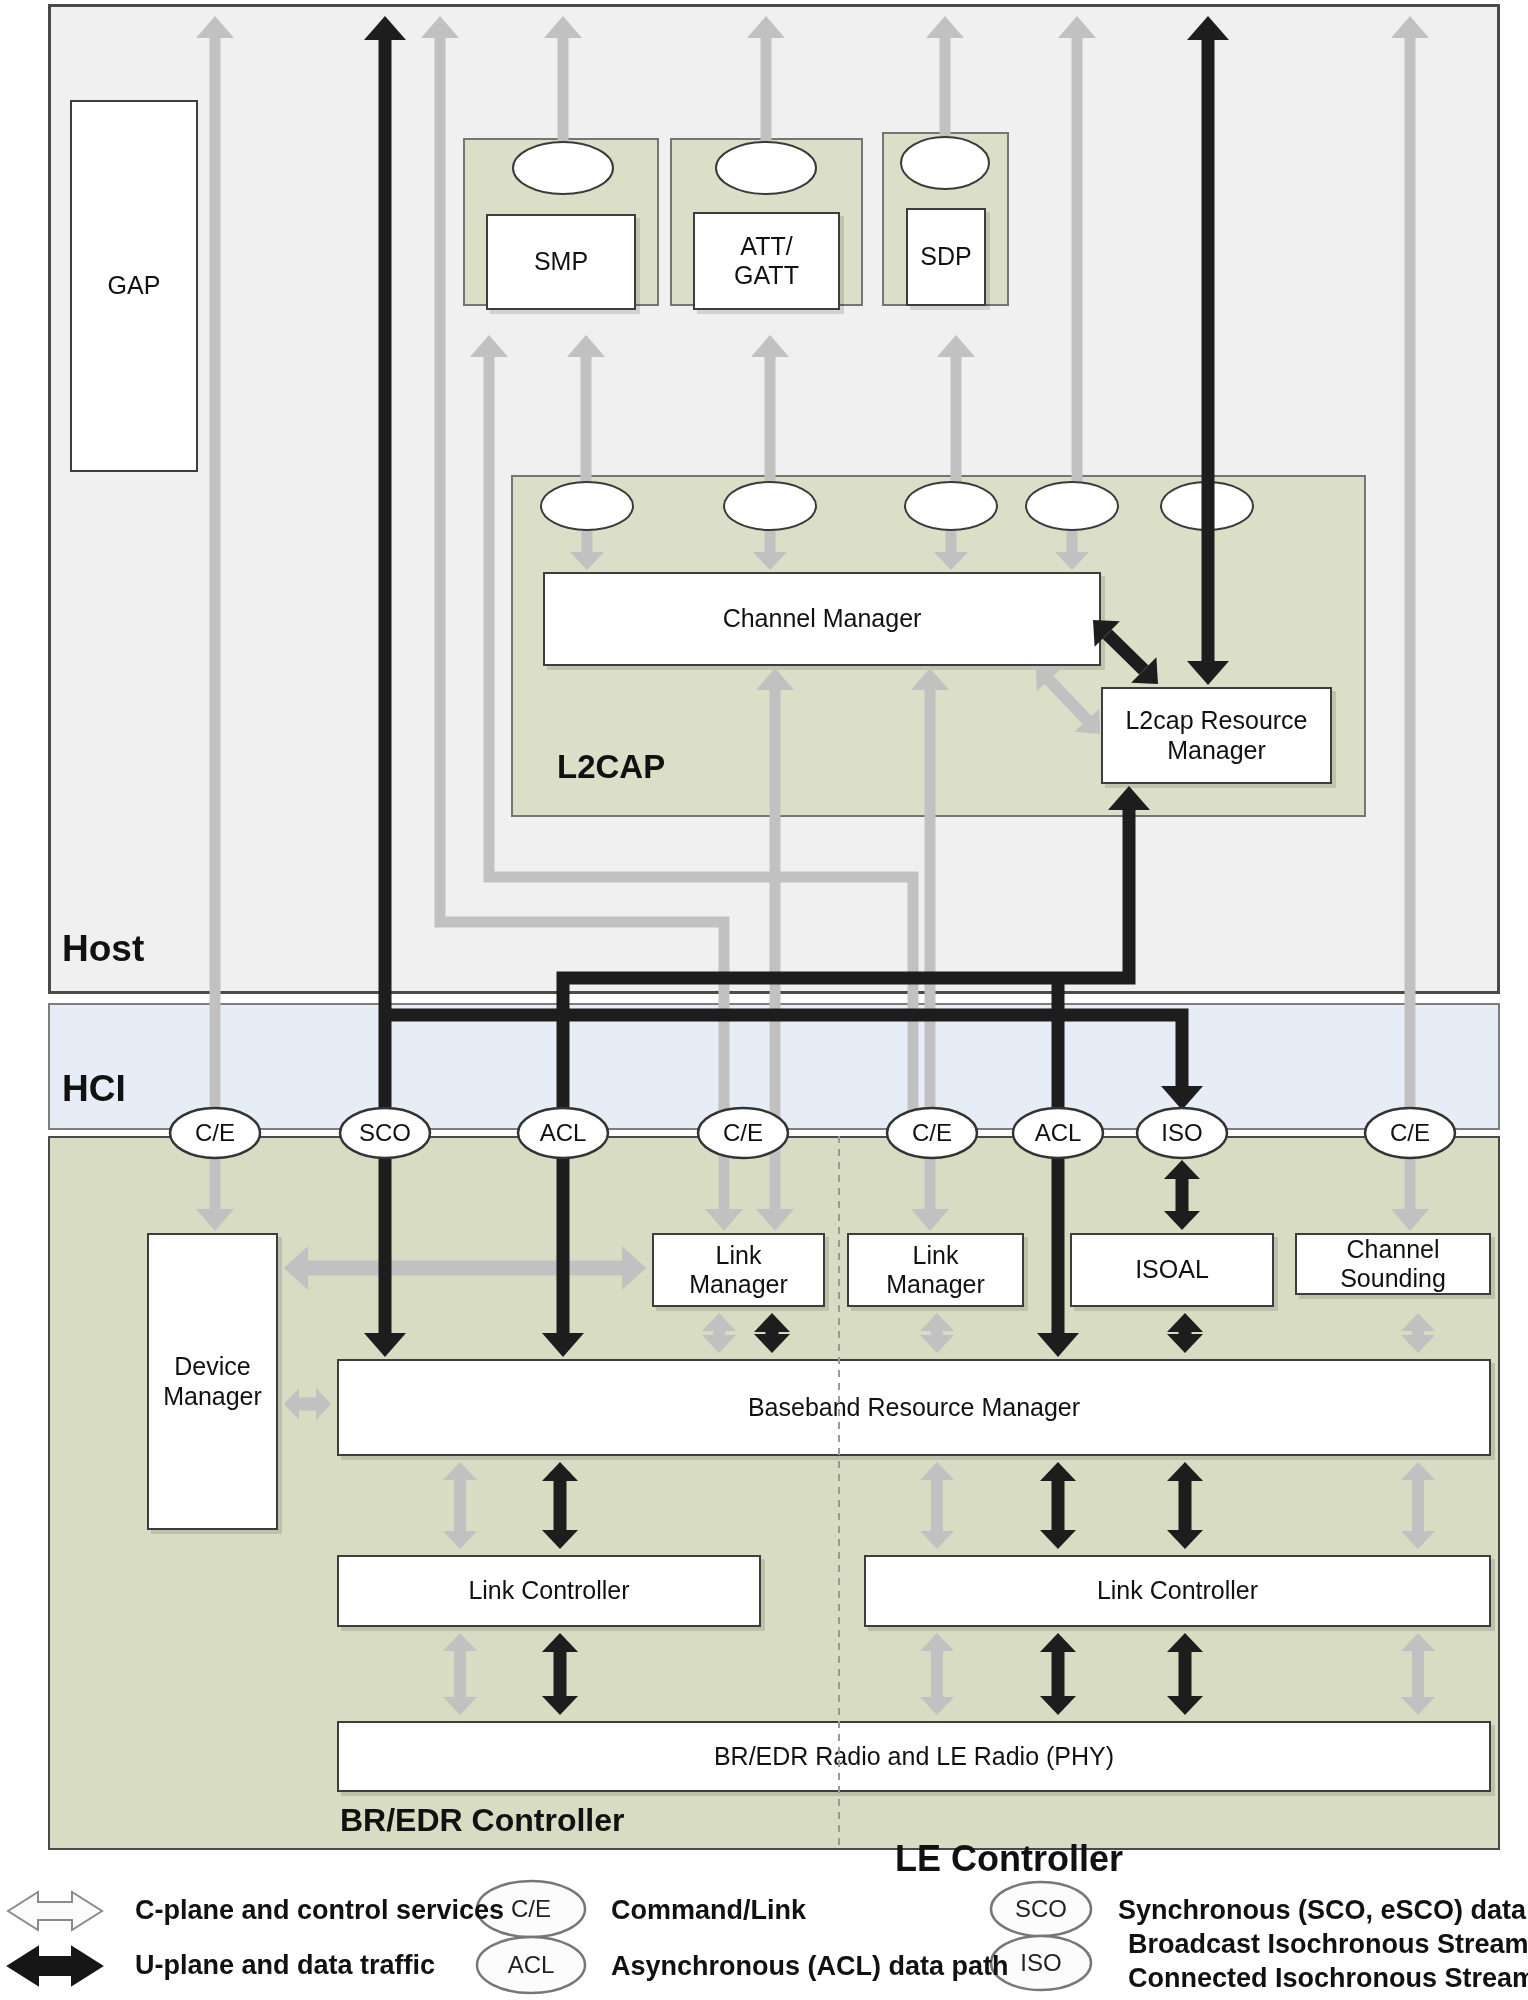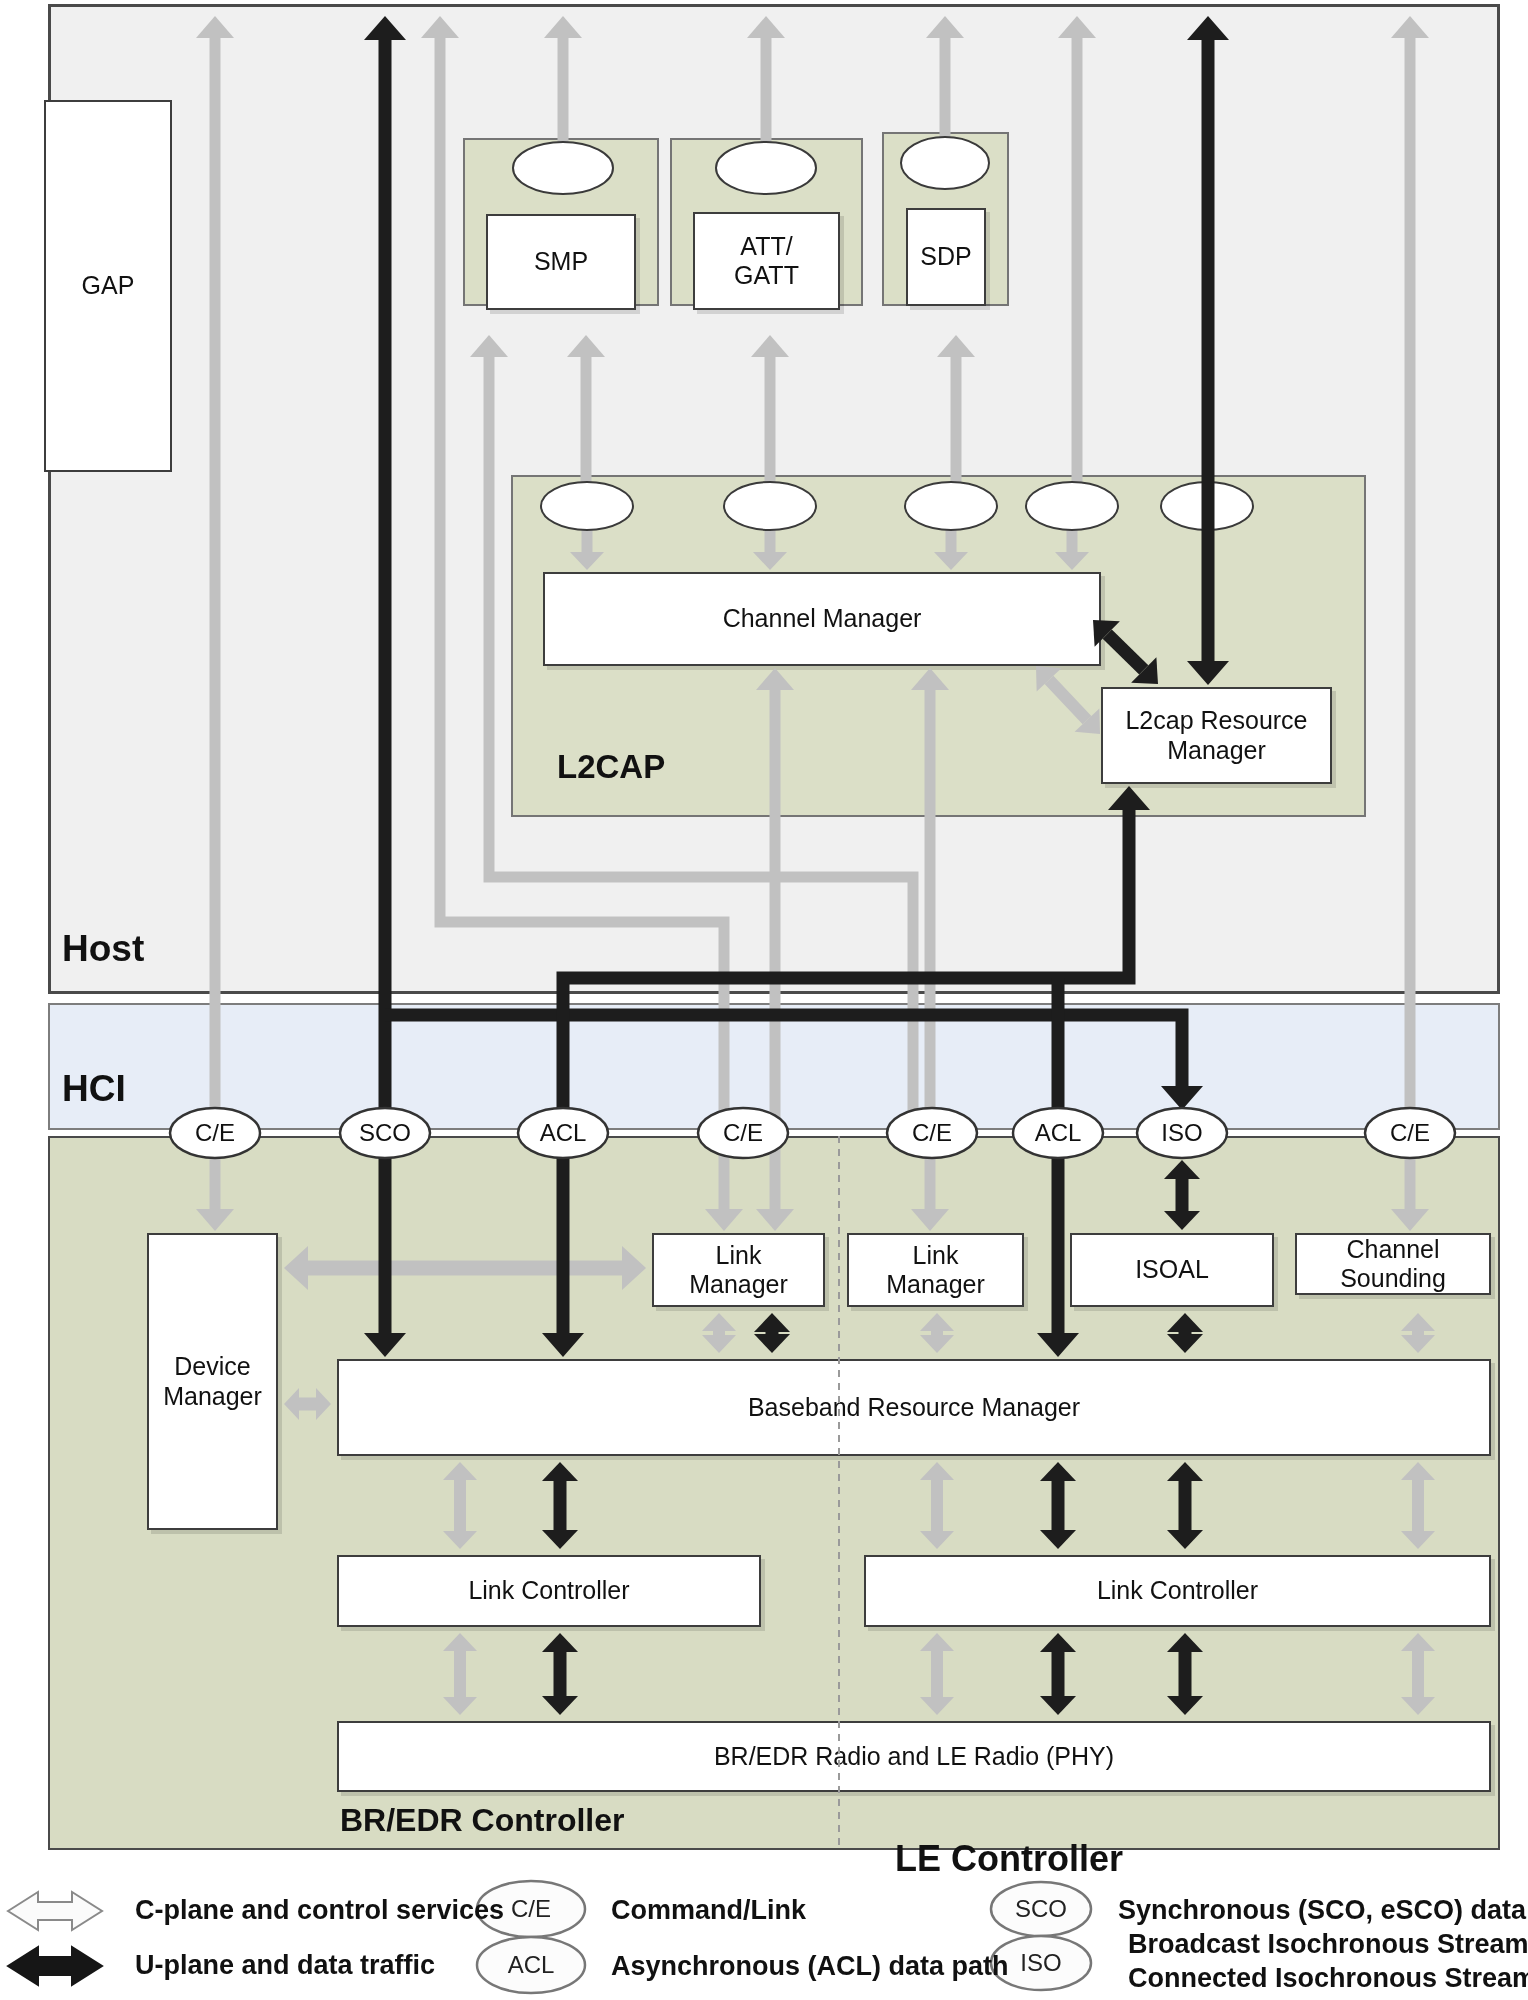--- a/index.html
+++ b/index.html
@@ -29,21 +29,21 @@
 
   <div class="band band-host"></div>
   <div class="band band-hci"></div>
   <div class="band band-ctrl"></div>
 
   <div class="gbox" style="left:463px;top:138px;width:196px;height:168px;"></div>
   <div class="gbox" style="left:670px;top:138px;width:193px;height:168px;"></div>
   <div class="gbox" style="left:882px;top:132px;width:127px;height:174px;"></div>
   <div class="gbox" style="left:511px;top:475px;width:855px;height:342px;"></div>
 
-  <div class="wbox" style="left:44px;top:100px;width:128px;height:372px;box-shadow:none;">
+  <div class="wbox" style="left:70px;top:100px;width:128px;height:372px;box-shadow:none;">
     <span>GAP</span>
     </div>
   <div class="wbox" style="left:693px;top:212px;width:147px;height:98px;">
     <span><span>ATT/</span><br>
     <span>GATT</span></span>
     </div>
   <div class="wbox" style="left:486px;top:214px;width:150px;height:96px;">
     <span>SMP</span>
     </div>
   <div class="wbox" style="left:906px;top:208px;width:80px;height:98px;">

